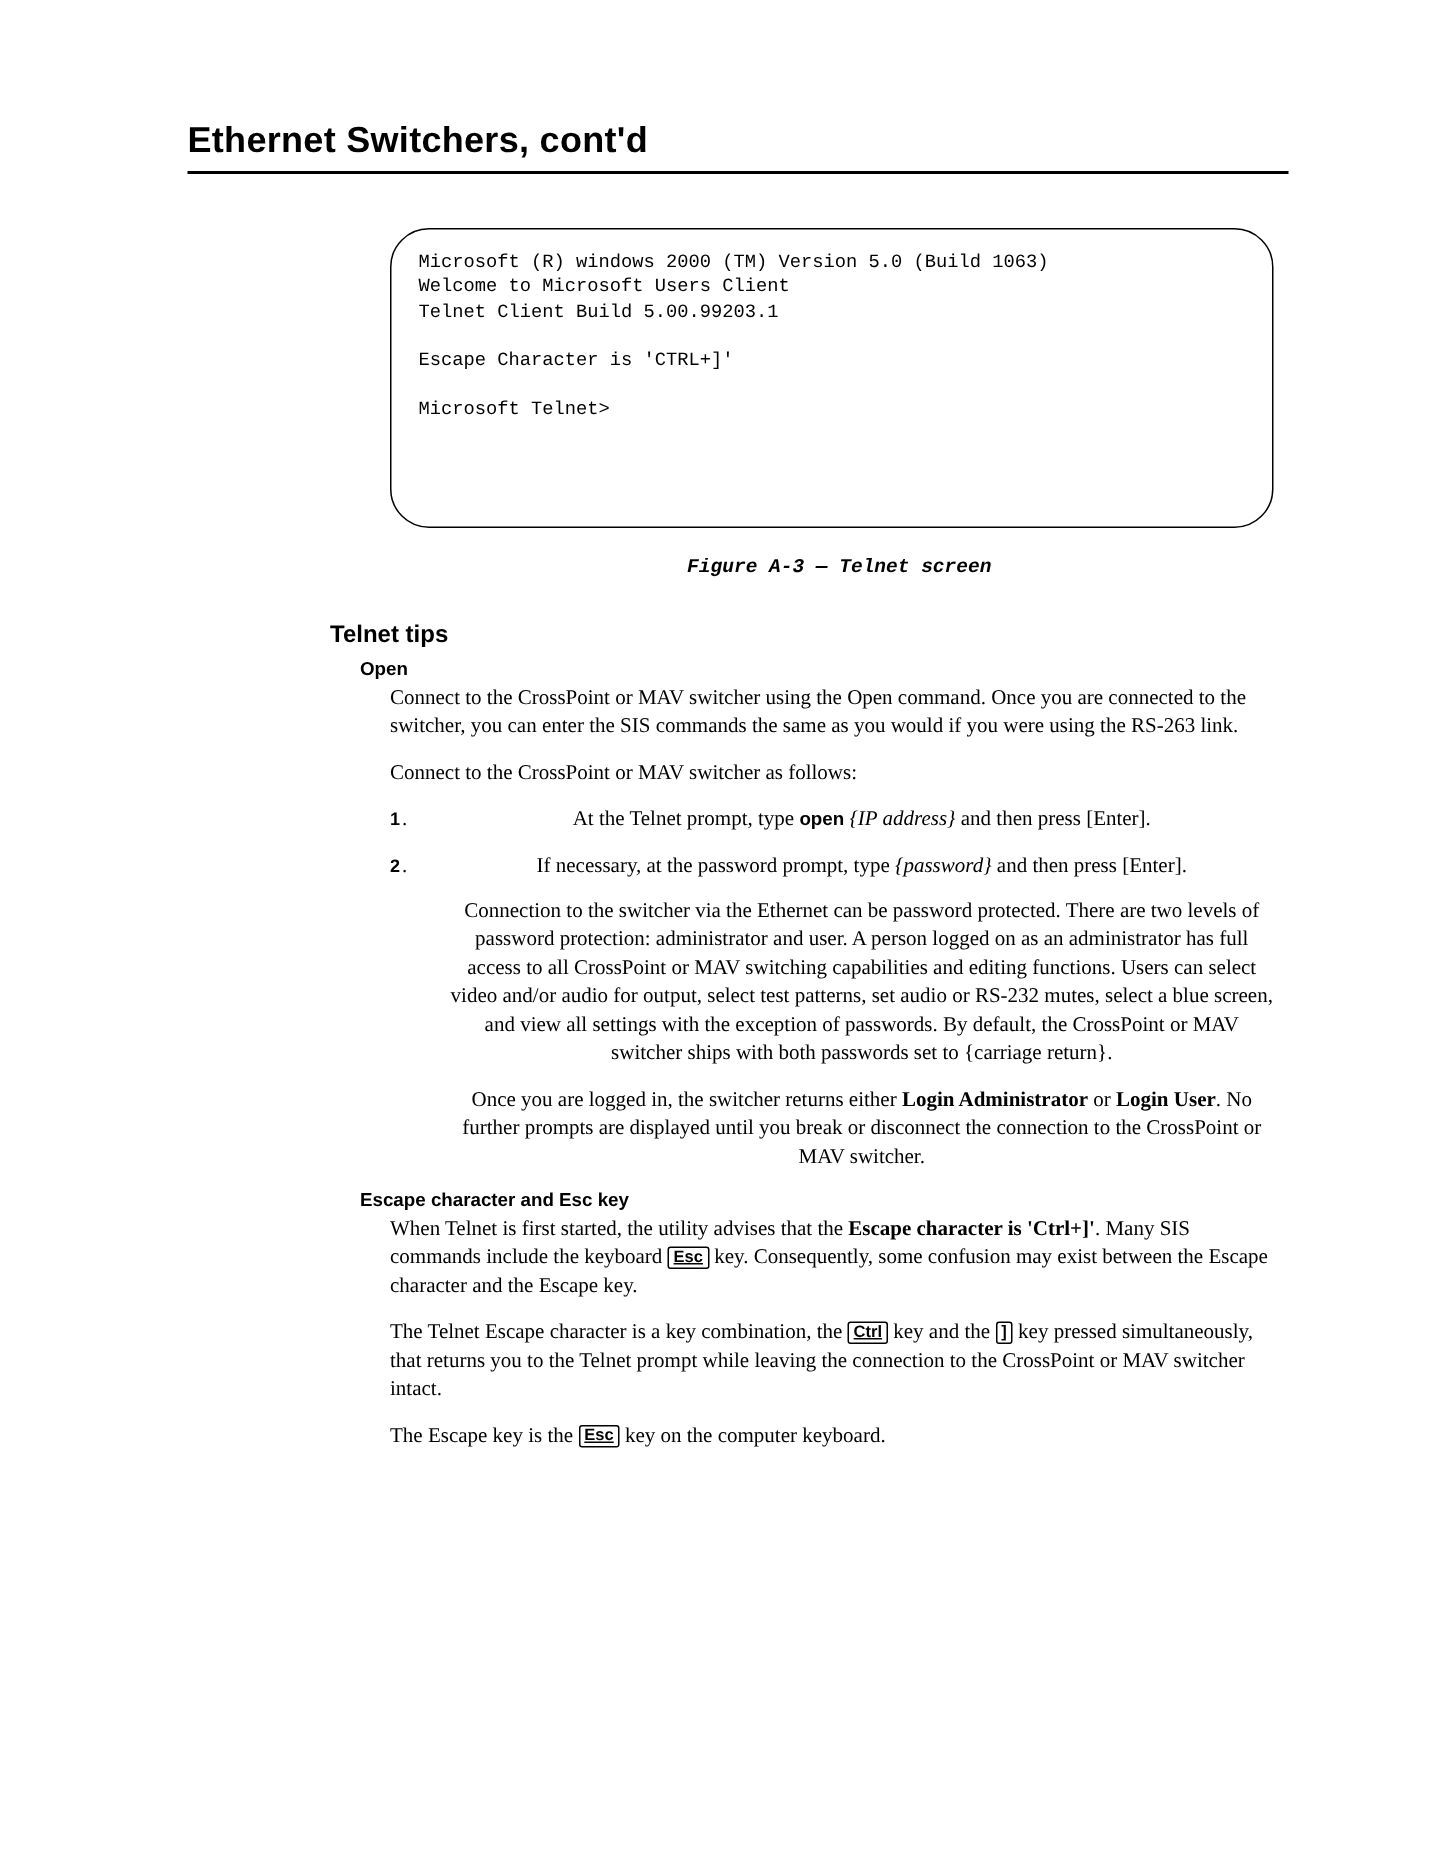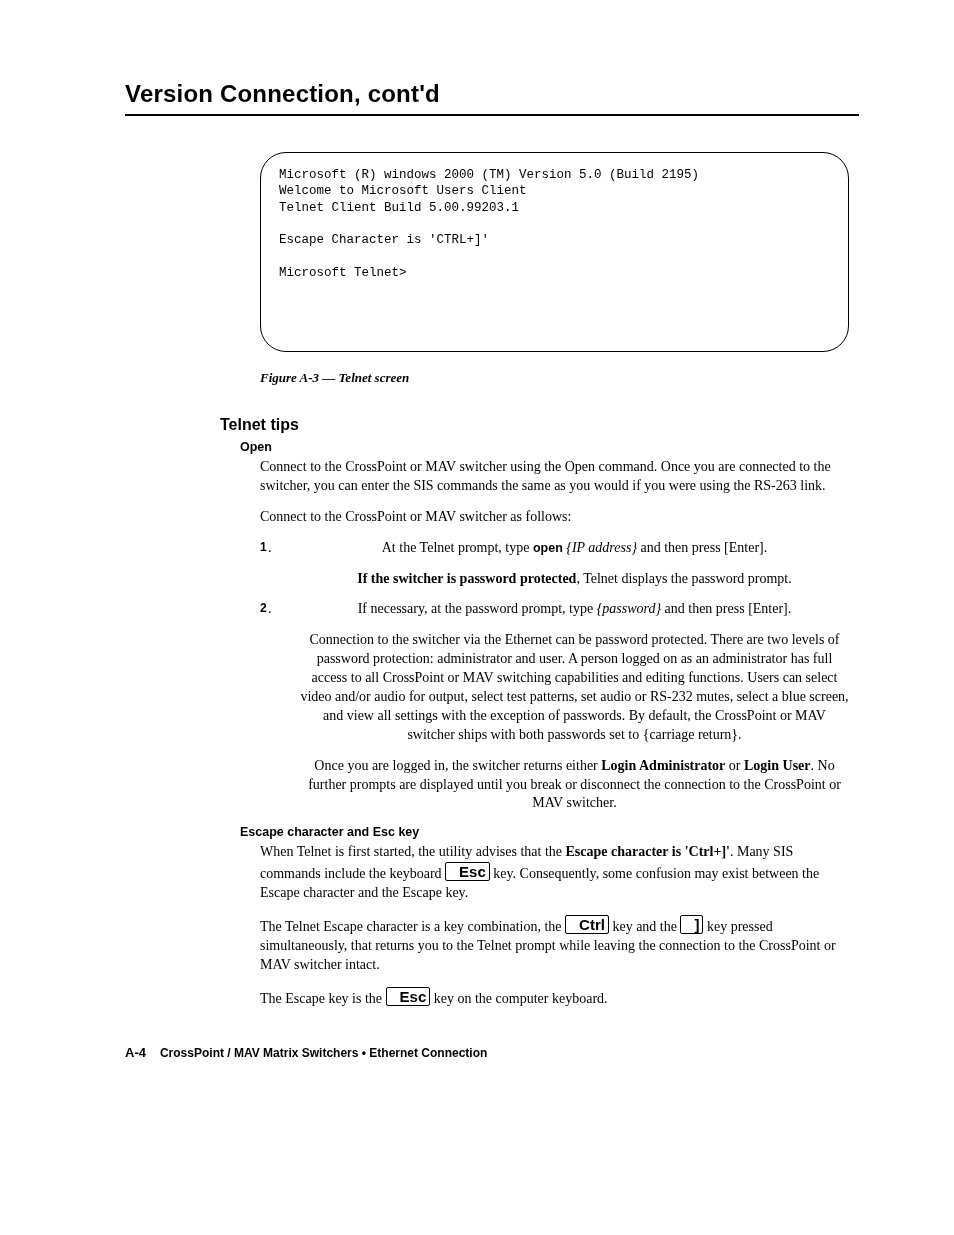--- a/index.html
+++ b/index.html
@@ -39,24 +39,25 @@
   .telnet-text {
     font-family: "Courier New", Courier, monospace;
     font-size: 12.5px;
     line-height: 1.3;
     white-space: pre;
     margin: 0;
   }
 
   .figure-caption {
     margin: 18px 0 30px 135px;
-    font-family: Liberation Serif, serif;
+    font-family: Liberation Mono, monospace;
     font-weight: 700;
     font-style: italic;
     font-size: 13px;
+    text-align: center;
   }
 
   .section-title {
     margin: 0 0 6px 95px;
     font-family: Verdana, Geneva, Arial, sans-serif;
     font-weight: 700;
     font-size: 16px;
   }
   .body-text {
     margin: 0 10px 14px 135px;
@@ -111,70 +112,68 @@
   .bold-sans {
     font-family: Verdana, Geneva, Arial, sans-serif;
     font-weight: 800;
     font-size: 12.5px;
   }
   .keycap {
     display: inline-block;
     border: 1px solid #000;
     font-family: Arial, Helvetica, sans-serif;
     font-weight: 700;
-    font-size: 15px;
+    font-size: 11px;
     line-height: 1;
-    padding: 1px 3px 1px 13px;
+    padding: 1px 3px 1px 3px;
     vertical-align: 1px;
     border-radius: 2px;
+    text-decoration: underline;
   }
   .page-foot {
     margin-top: 36px;
     font-family: Verdana, Geneva, Arial, sans-serif;
     font-weight: 700;
     font-size: 12px;
   }
   .page-num {
     font-size: 13px;
     margin-right: 14px;
   }
 </style>
 </head>
 <body>
 
 <div class="page">
 
-  <h1 class="chapter-title">Version Connection, cont'd</h1>
+  <h1 class="chapter-title">Ethernet Switchers, cont'd</h1>
   <hr class="chapter-rule">
 
   <div class="telnet-box">
-    <pre class="telnet-text"><span>Microsoft (R) windows 2000 (TM) Version 5.0 (Build 2195)</span>
+    <pre class="telnet-text"><span>Microsoft (R) windows 2000 (TM) Version 5.0 (Build 1063)</span>
 <span>Welcome to Microsoft Users Client</span>
 <span>Telnet Client Build 5.00.99203.1</span>
 
 <span>Escape Character is 'CTRL+]'</span>
 
 <span>Microsoft Telnet&gt;</span></pre>
   </div>
 
   <div class="figure-caption">Figure A-3 — Telnet screen</div>
 
   <div class="section-title">Telnet tips</div>
 
   <div class="sub-head">Open</div>
   <p class="indent-text">Connect to the CrossPoint or MAV switcher using the Open command.  Once you are connected to the switcher, you can enter the SIS commands the same as you would if you were using the RS-263 link.</p>
   <p class="indent-text">Connect to the CrossPoint or MAV switcher as follows:</p>
 
   <ol class="steps">
     <li>
       <p>
         <span>At the Telnet prompt, type </span><span class="bold-sans">open</span><i> {IP address}</i><span> and then press [Enter].</span>
-      </p>
-      <p>
-        <b>If the switcher is password protected</b><span>, Telnet displays the password prompt.</span>
       </p>
     </li>
     <li>
       <p>
         <span>If necessary, at the password prompt, type </span><i>{password}</i><span> and then press [Enter].</span>
       </p>
       <p>Connection to the switcher via the Ethernet can be password protected.  There are two levels of password protection: administrator and user.  A person logged on as an administrator has full access to all CrossPoint or MAV switching capabilities and editing functions.  Users can select video and/or audio for output, select test patterns, set audio or RS-232 mutes, select a blue screen, and view all settings with the exception of passwords.  By default, the CrossPoint or MAV switcher ships with both passwords set to {carriage return}.</p>
       <p>
         <span>Once you are logged in, the switcher returns either </span><b>Login Administrator</b><span> or </span><b>Login User</b><span>.  No further prompts are displayed until you break or disconnect the connection to the CrossPoint or MAV switcher.</span>
       </p>
@@ -185,17 +184,14 @@
   <p class="indent-text">
     <span>When Telnet is first started, the utility advises that the </span><b>Escape character is 'Ctrl+]'</b><span>.  Many SIS commands include the keyboard </span><span class="keycap">Esc</span><span> key.  Consequently, some confusion may exist between the Escape character and the Escape key.</span>
   </p>
   <p class="indent-text">
     <span>The Telnet Escape character is a key combination, the </span><span class="keycap">Ctrl</span><span> key and the </span><span class="keycap">]</span><span> key pressed simultaneously, that returns you to the Telnet prompt while leaving the connection to the CrossPoint or MAV switcher intact.</span>
   </p>
   <p class="indent-text">
     <span>The Escape key is the </span><span class="keycap">Esc</span><span> key on the computer keyboard.</span>
   </p>
 
-  <div class="page-foot">
-    <span class="page-num">A-4</span><span>CrossPoint / MAV Matrix Switchers • Ethernet Connection</span>
-  </div>
 
 </div>
 
 </body></html>

